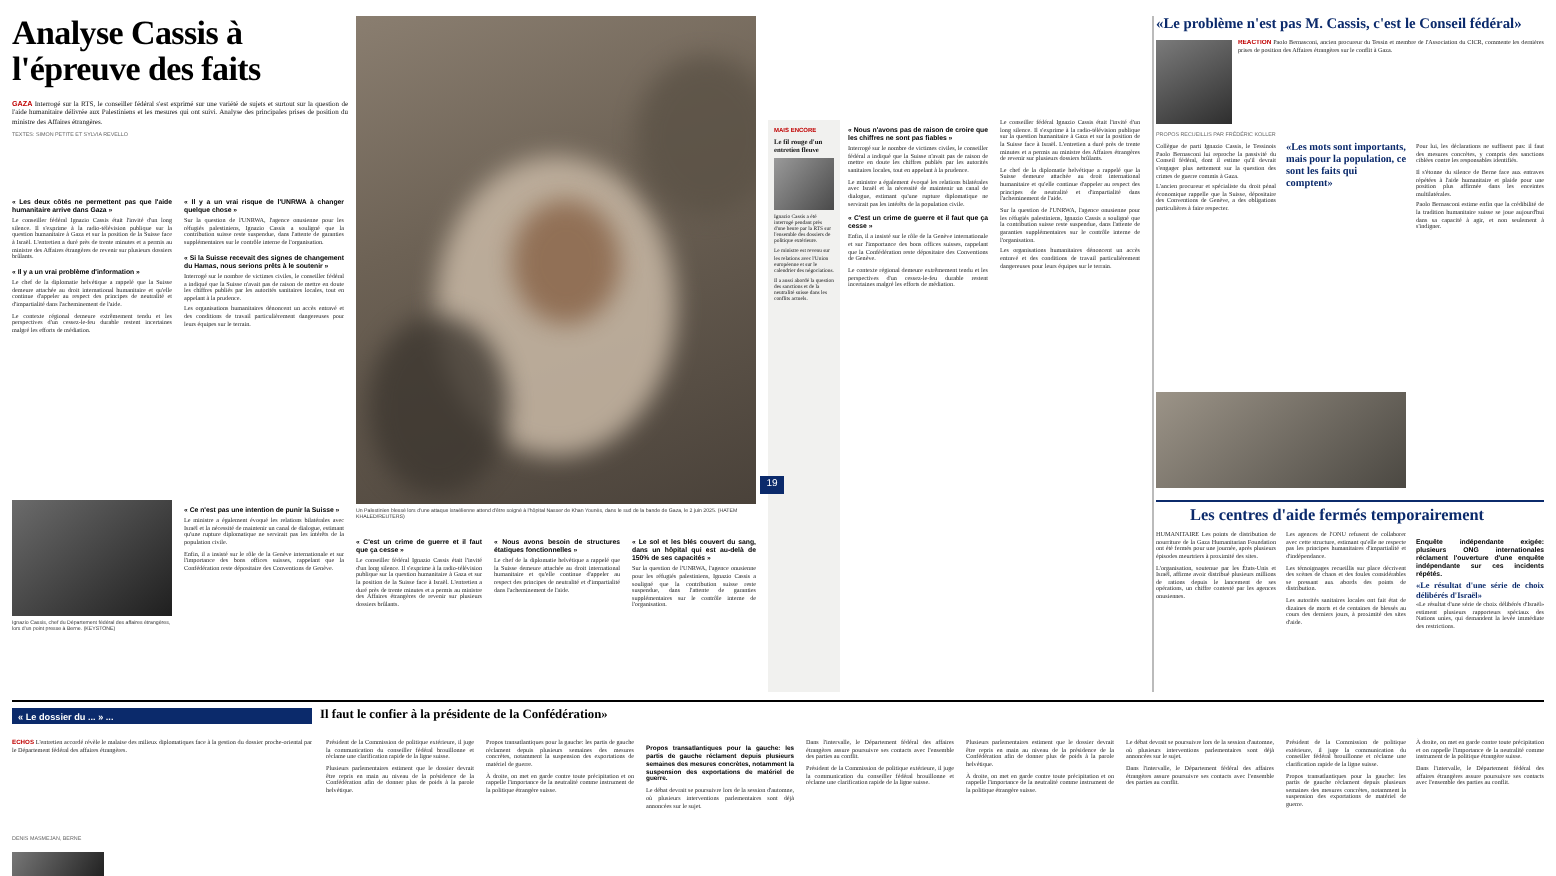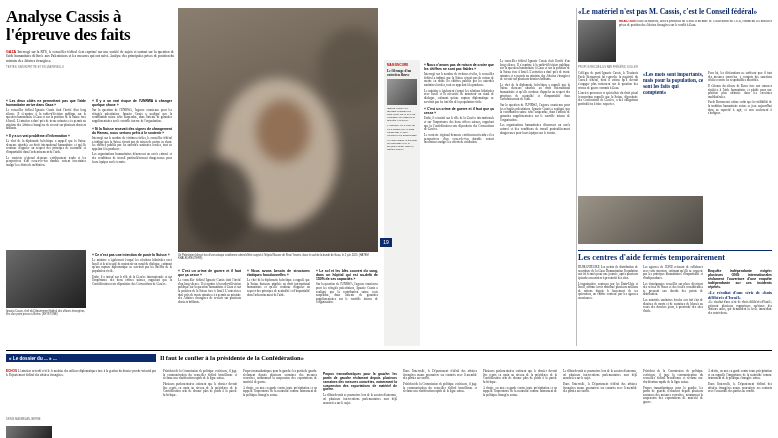--- a/index.html
+++ b/index.html
@@ -35,21 +35,21 @@
   .opinion{position:absolute;left:578px;top:8px;width:194px;}
   .op-title{font-family:"Liberation Serif",serif;font-weight:bold;font-size:7.4px;
             line-height:1.1;color:#0b2a6b;}
   .op-portrait{width:38px;height:42px;background:#555;float:left;margin:0 3px 2px 0;
                background:linear-gradient(150deg,#7b7b7b,#2e2e2e);}
   .pullquote{font-family:"Liberation Serif",serif;font-weight:bold;font-size:5.2px;
              line-height:1.15;color:#0b2a6b;}
   .reaction-tag{font-family:"Liberation Sans",sans-serif;font-weight:bold;font-size:3.2px;color:#c00000;}
 
   
-  .sec-head{font-family:"Liberation Serif",serif;font-weight:bold;font-size:8.2px;color:#0b2a6b;}
+  .sec-head{font-family:"Liberation Serif",serif;font-weight:bold;font-size:8.2px;color:#0b2a6b;margin-left:17px;}
   .sec-rule{border-top:0.8px solid #0b2a6b;}
 
   
   .bottom{position:absolute;left:0;top:352px;width:778px;height:86px;background:#fff;}
   .bar-blue{background:#0b2a6b;color:#fff;font-family:"Liberation Sans",sans-serif;
             font-weight:bold;font-size:4.6px;padding:1.5px 3px;}
   .bot-head{font-family:"Liberation Serif",serif;font-weight:bold;font-size:6.4px;color:#000;}
 
   .imgph{background:#8d8d8d;}
   .imgph.dark{background:#3a3a3a;}
@@ -139,21 +139,21 @@
   <div class="colbox col-text" style="left:500px;top:60px;width:70px;height:286px;">
     <p>Le conseiller fédéral Ignazio Cassis était l'invité d'un long silence. Il s'exprime à la radio-télévision publique sur la question humanitaire à Gaza et sur la position de la Suisse face à Israël. L'entretien a duré près de trente minutes et a permis au ministre des Affaires étrangères de revenir sur plusieurs dossiers brûlants.</p>
     <p>Le chef de la diplomatie helvétique a rappelé que la Suisse demeure attachée au droit international humanitaire et qu'elle continue d'appeler au respect des principes de neutralité et d'impartialité dans l'acheminement de l'aide.</p>
     <p>Sur la question de l'UNRWA, l'agence onusienne pour les réfugiés palestiniens, Ignazio Cassis a souligné que la contribution suisse reste suspendue, dans l'attente de garanties supplémentaires sur le contrôle interne de l'organisation.</p>
     <p>Les organisations humanitaires dénoncent un accès entravé et des conditions de travail particulièrement dangereuses pour leurs équipes sur le terrain.</p>
   </div>
 
   <div class="vline" style="left:576px;top:8px;height:338px;"></div>
 
   <div class="opinion">
-    <div class="op-title">«Le matériel n'est pas M. Cassis, c'est le Conseil fédéral»</div>
+    <div class="op-title">«Le problème n'est pas M. Cassis, c'est le Conseil fédéral»</div>
     <div style="margin-top:4px;overflow:hidden;">
       <div class="op-portrait"></div>
       <div class="col-text">
         <span class="reaction-tag">RÉACTION</span>
         <span>Paolo Bernasconi, ancien procureur du Tessin et membre de l'Association du CICR, commente les dernières prises de position des Affaires étrangères sur le conflit à Gaza.</span>
       </div>
     </div>
     <div class="tiny" style="color:#666;margin-top:2px;font-family:'Liberation Sans',sans-serif;">PROPOS RECUEILLIS PAR FRÉDÉRIC KOLLER</div>
   </div>
 

